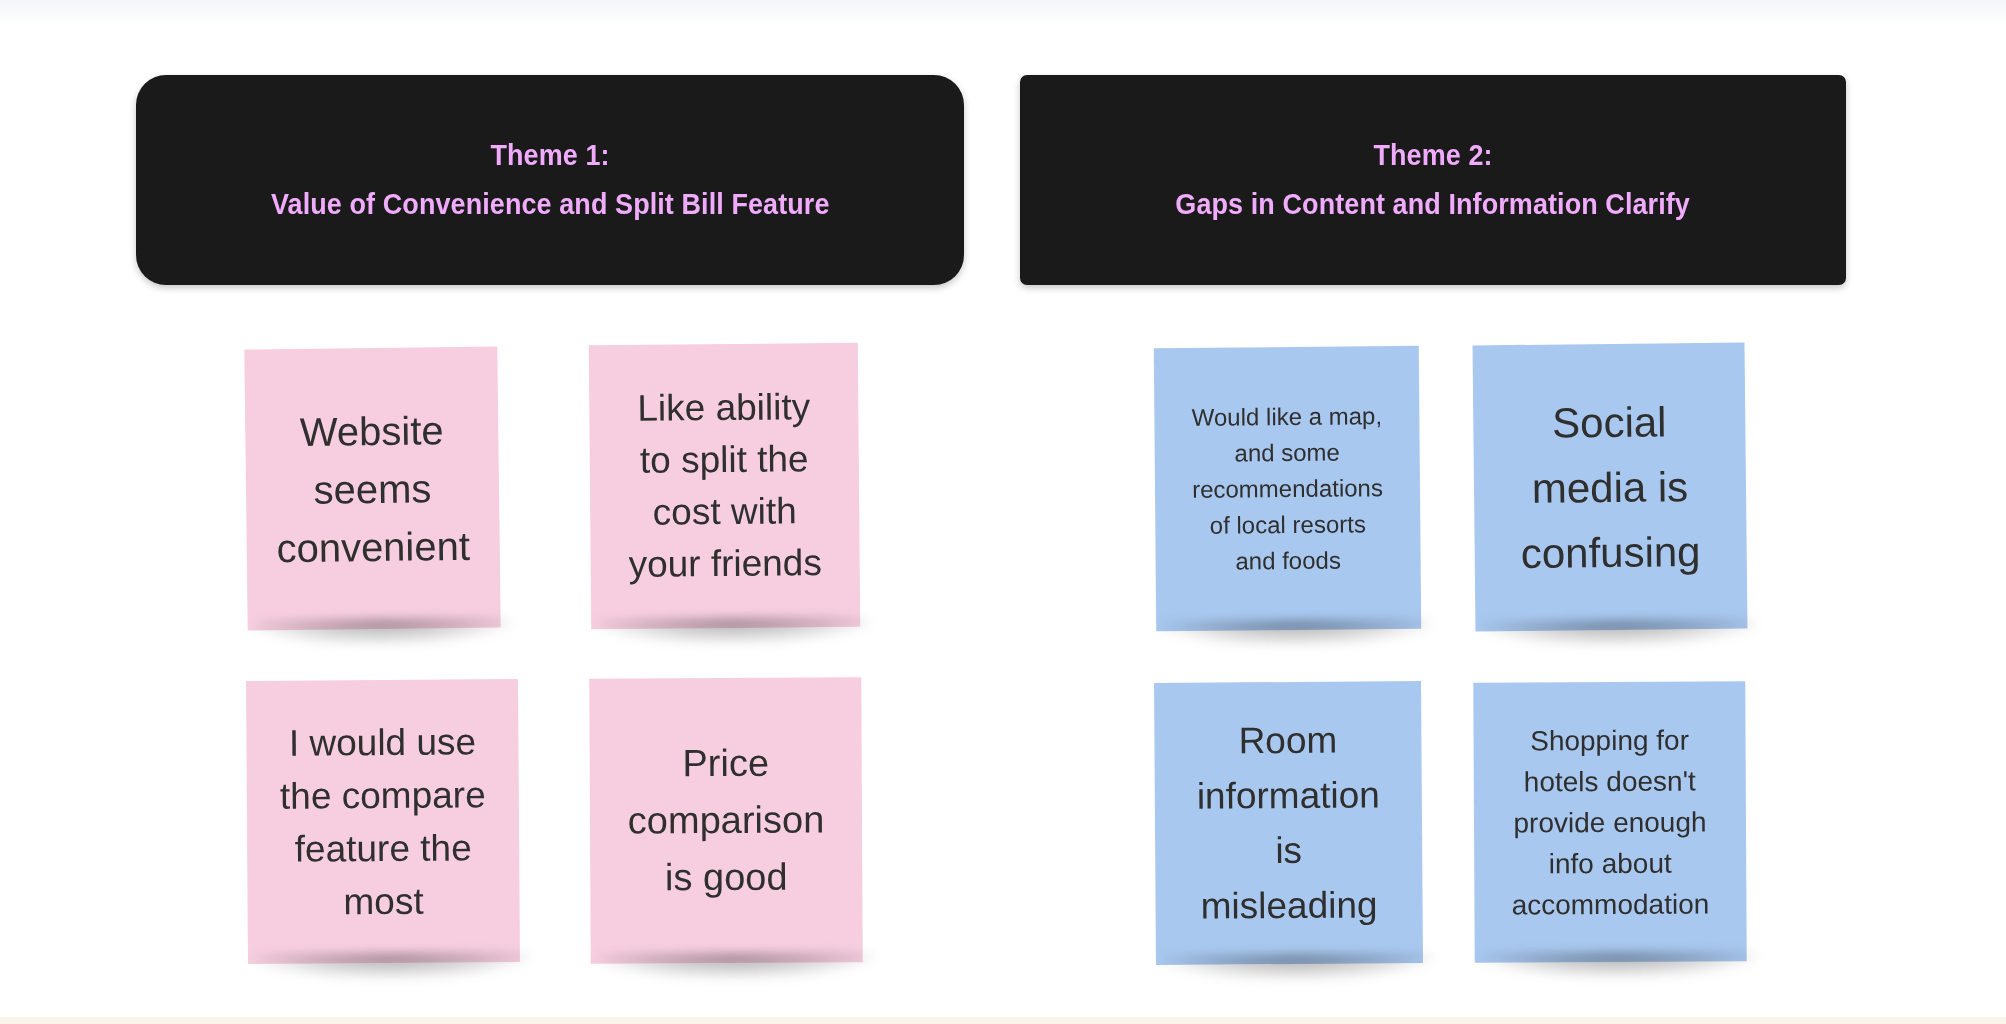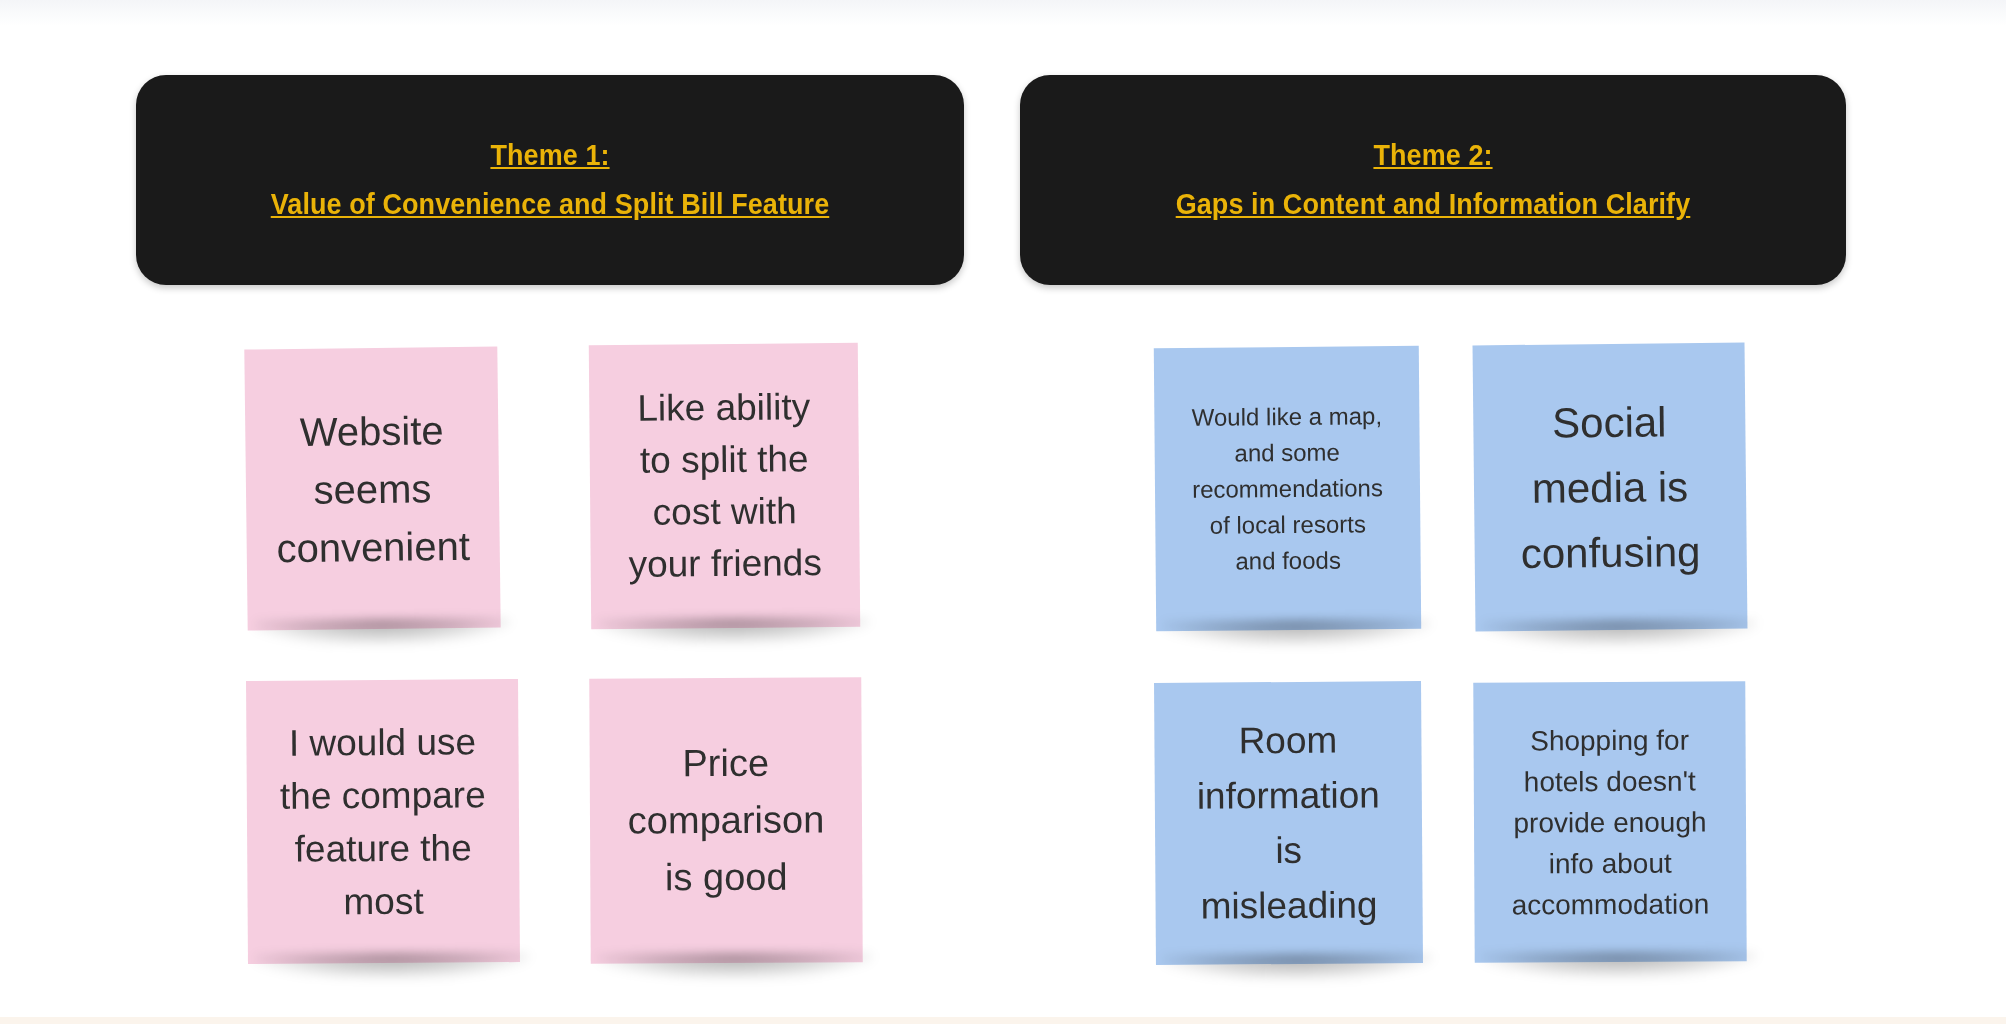--- a/index.html
+++ b/index.html
@@ -28,38 +28,38 @@
     position: absolute;
     left: 0; top: 0;
     width: 2006px; height: 1024px;
   }
 
   
   .theme-header {
     position: absolute;
     background: #1a1a1a;
     border-radius: 30px;
-    color: #eab308;
+    color: #f0abfc;
     display: flex;
     flex-direction: column;
+    align-items: center;
     justify-content: center;
     text-align: center;
     box-shadow: 0 3px 7px rgba(0,0,0,0.22);
-    text-decoration: underline;
   }
   .theme-header .line {
     font-weight: bold;
     font-size: 29px;
     line-height: 49px;
     letter-spacing: 0.1px;
     white-space: nowrap;
     transform: scaleX(0.93);
   }
   #theme-1-header { left: 136px;  top: 75px; width: 828px;  height: 210px; }
-  #theme-2-header { left: 1020px; top: 75px; width: 826px;  height: 210px; }
+  #theme-2-header { left: 1020px; top: 75px; width: 826px;  height: 210px; border-radius: 7px; }
 
   
   .note {
     position: absolute;
     display: flex;
     align-items: center;
     justify-content: center;
     text-align: center;
     color: #2f2f2f;
     box-sizing: border-box;

